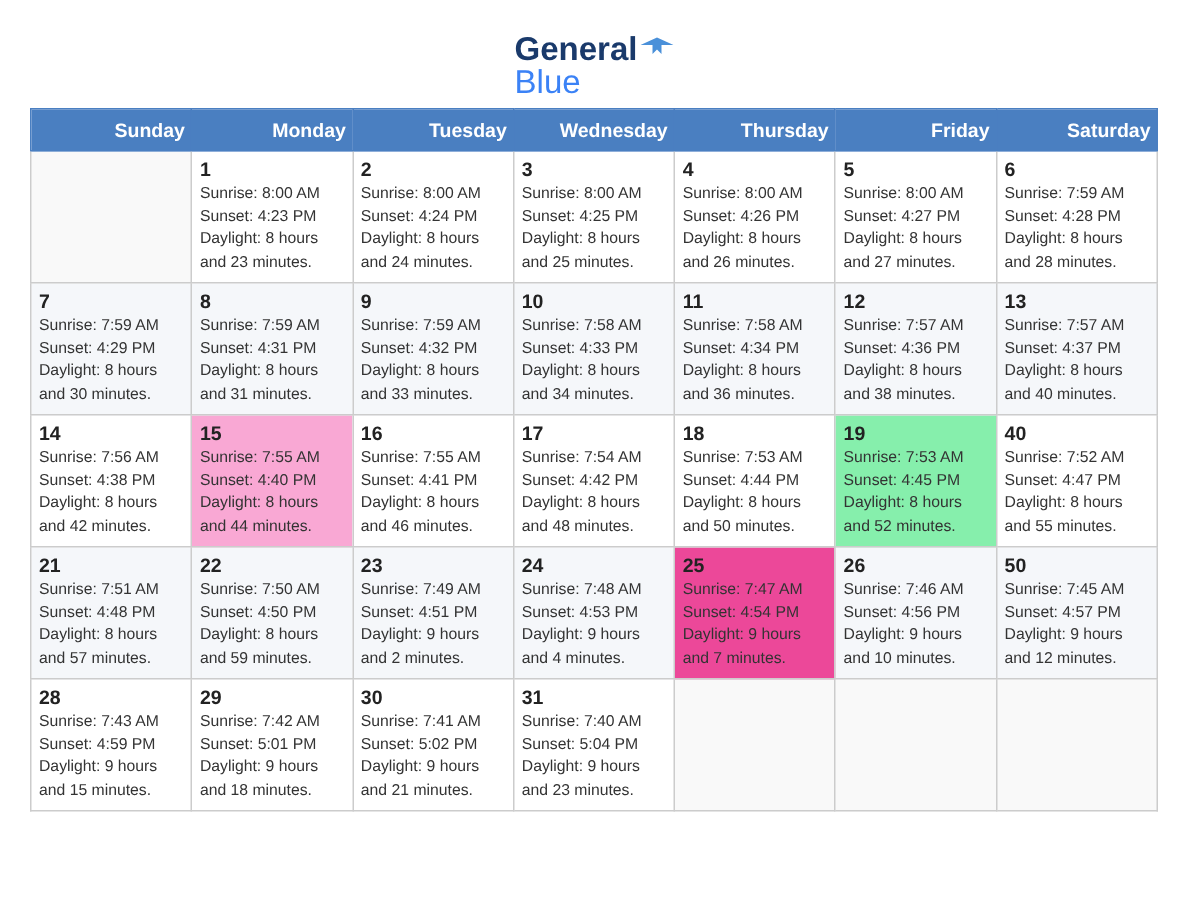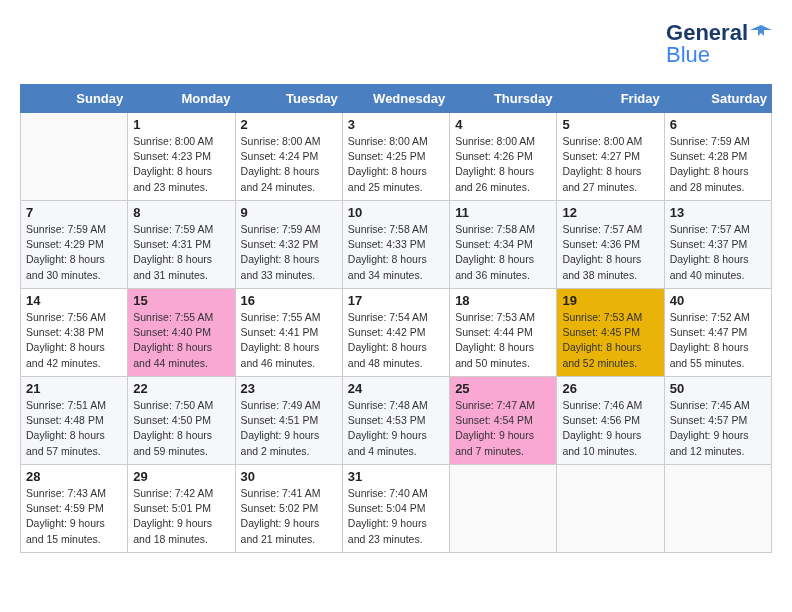--- a/index.html
+++ b/index.html
@@ -5,23 +5,23 @@
     * { box-sizing: border-box; margin: 0; padding: 0; }
     body {
       font-family: Arial, sans-serif;
       background: #fff;
       width: 792px;
       min-height: 612px;
       padding: 20px;
     }
     .header-area {
       display: flex;
-      justify-content: flex-end;
+      justify-content: center;
       align-items: flex-start;
-      margin-bottom: 16px;
+      margin-bottom: 4px;
     }
     .logo {
       display: flex;
       flex-direction: column;
       align-items: flex-start;
     }
     .title-area {
       text-align: right;
     }
     .month-title {
@@ -180,21 +180,21 @@
           <div class="day-info">Sunrise: 7:55 AM<br>Sunset: 4:41 PM<br>Daylight: 8 hours<br>and 46 minutes.</div>
         </td>
         <td style="background: rgb(255, 255, 255);">
           <span class="day-number">17</span>
           <div class="day-info">Sunrise: 7:54 AM<br>Sunset: 4:42 PM<br>Daylight: 8 hours<br>and 48 minutes.</div>
         </td>
         <td style="background: rgb(255, 255, 255);">
           <span class="day-number">18</span>
           <div class="day-info">Sunrise: 7:53 AM<br>Sunset: 4:44 PM<br>Daylight: 8 hours<br>and 50 minutes.</div>
         </td>
-        <td style="background: #eab308;">
+        <td style="background: #86efac;">
           <span class="day-number">19</span>
           <div class="day-info">Sunrise: 7:53 AM<br>Sunset: 4:45 PM<br>Daylight: 8 hours<br>and 52 minutes.</div>
         </td>
         <td style="background: rgb(255, 255, 255);">
           <span class="day-number">40</span>
           <div class="day-info">Sunrise: 7:52 AM<br>Sunset: 4:47 PM<br>Daylight: 8 hours<br>and 55 minutes.</div>
         </td>
       </tr>
       <tr>
         <td style="background: rgb(245, 247, 250);">
@@ -206,21 +206,21 @@
           <div class="day-info">Sunrise: 7:50 AM<br>Sunset: 4:50 PM<br>Daylight: 8 hours<br>and 59 minutes.</div>
         </td>
         <td style="background: rgb(245, 247, 250);">
           <span class="day-number">23</span>
           <div class="day-info">Sunrise: 7:49 AM<br>Sunset: 4:51 PM<br>Daylight: 9 hours<br>and 2 minutes.</div>
         </td>
         <td style="background: rgb(245, 247, 250);">
           <span class="day-number">24</span>
           <div class="day-info">Sunrise: 7:48 AM<br>Sunset: 4:53 PM<br>Daylight: 9 hours<br>and 4 minutes.</div>
         </td>
-        <td style="background: #f9a8d4;">
+        <td style="background: #ec4899;">
           <span class="day-number">25</span>
           <div class="day-info">Sunrise: 7:47 AM<br>Sunset: 4:54 PM<br>Daylight: 9 hours<br>and 7 minutes.</div>
         </td>
         <td style="background: rgb(245, 247, 250);">
           <span class="day-number">26</span>
           <div class="day-info">Sunrise: 7:46 AM<br>Sunset: 4:56 PM<br>Daylight: 9 hours<br>and 10 minutes.</div>
         </td>
         <td style="background: rgb(245, 247, 250);">
           <span class="day-number">50</span>
           <div class="day-info">Sunrise: 7:45 AM<br>Sunset: 4:57 PM<br>Daylight: 9 hours<br>and 12 minutes.</div>

